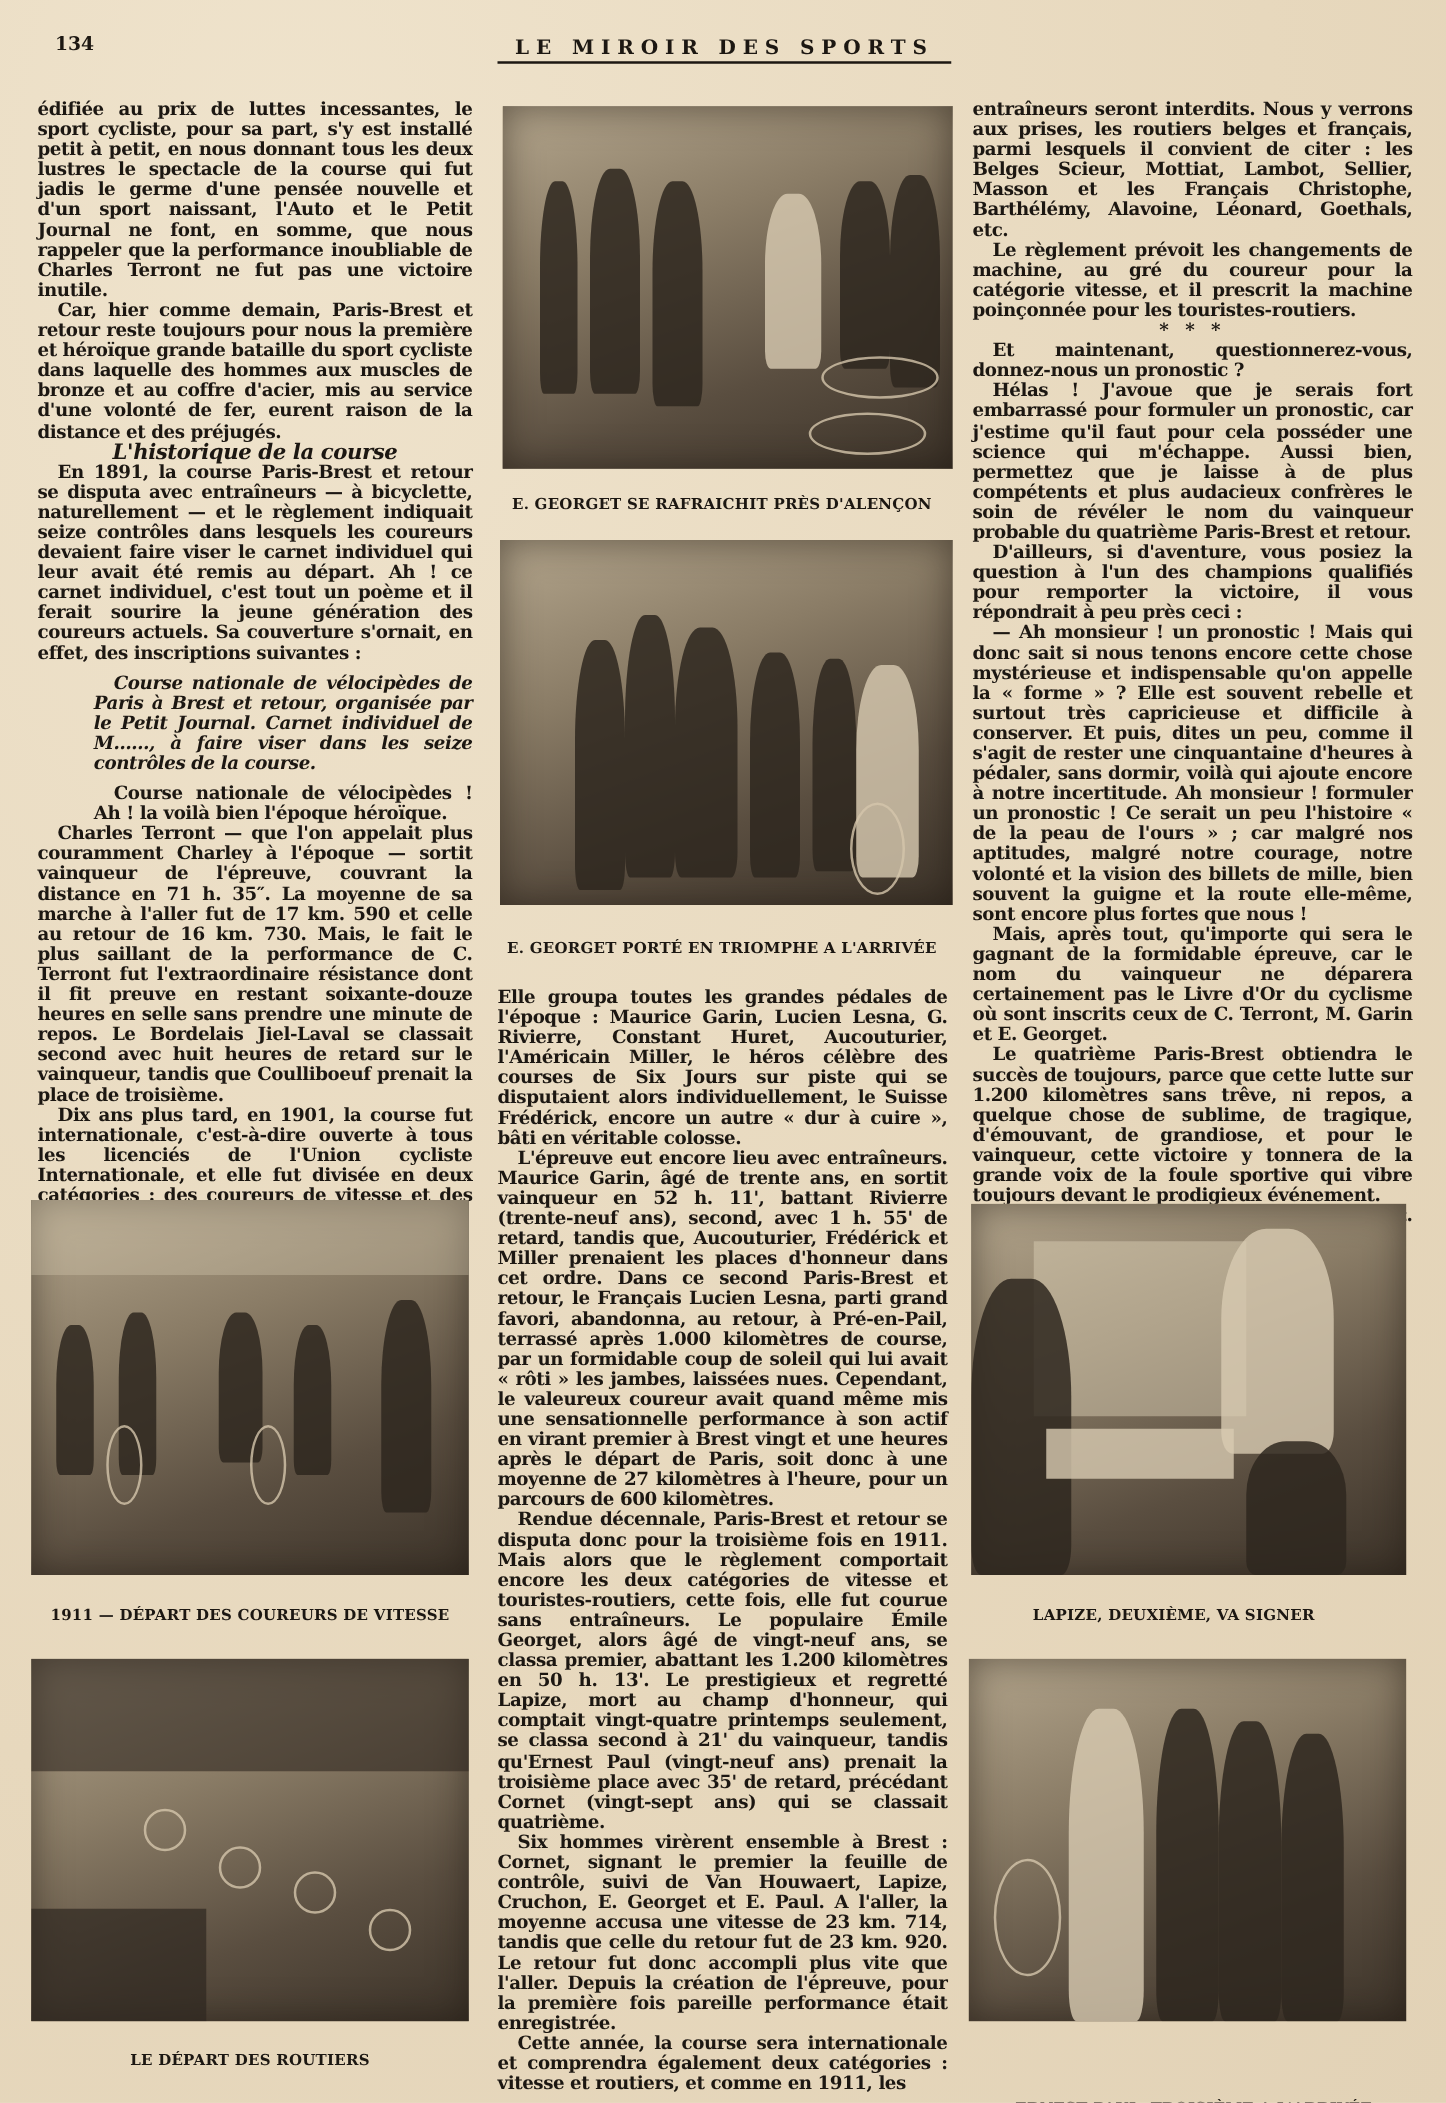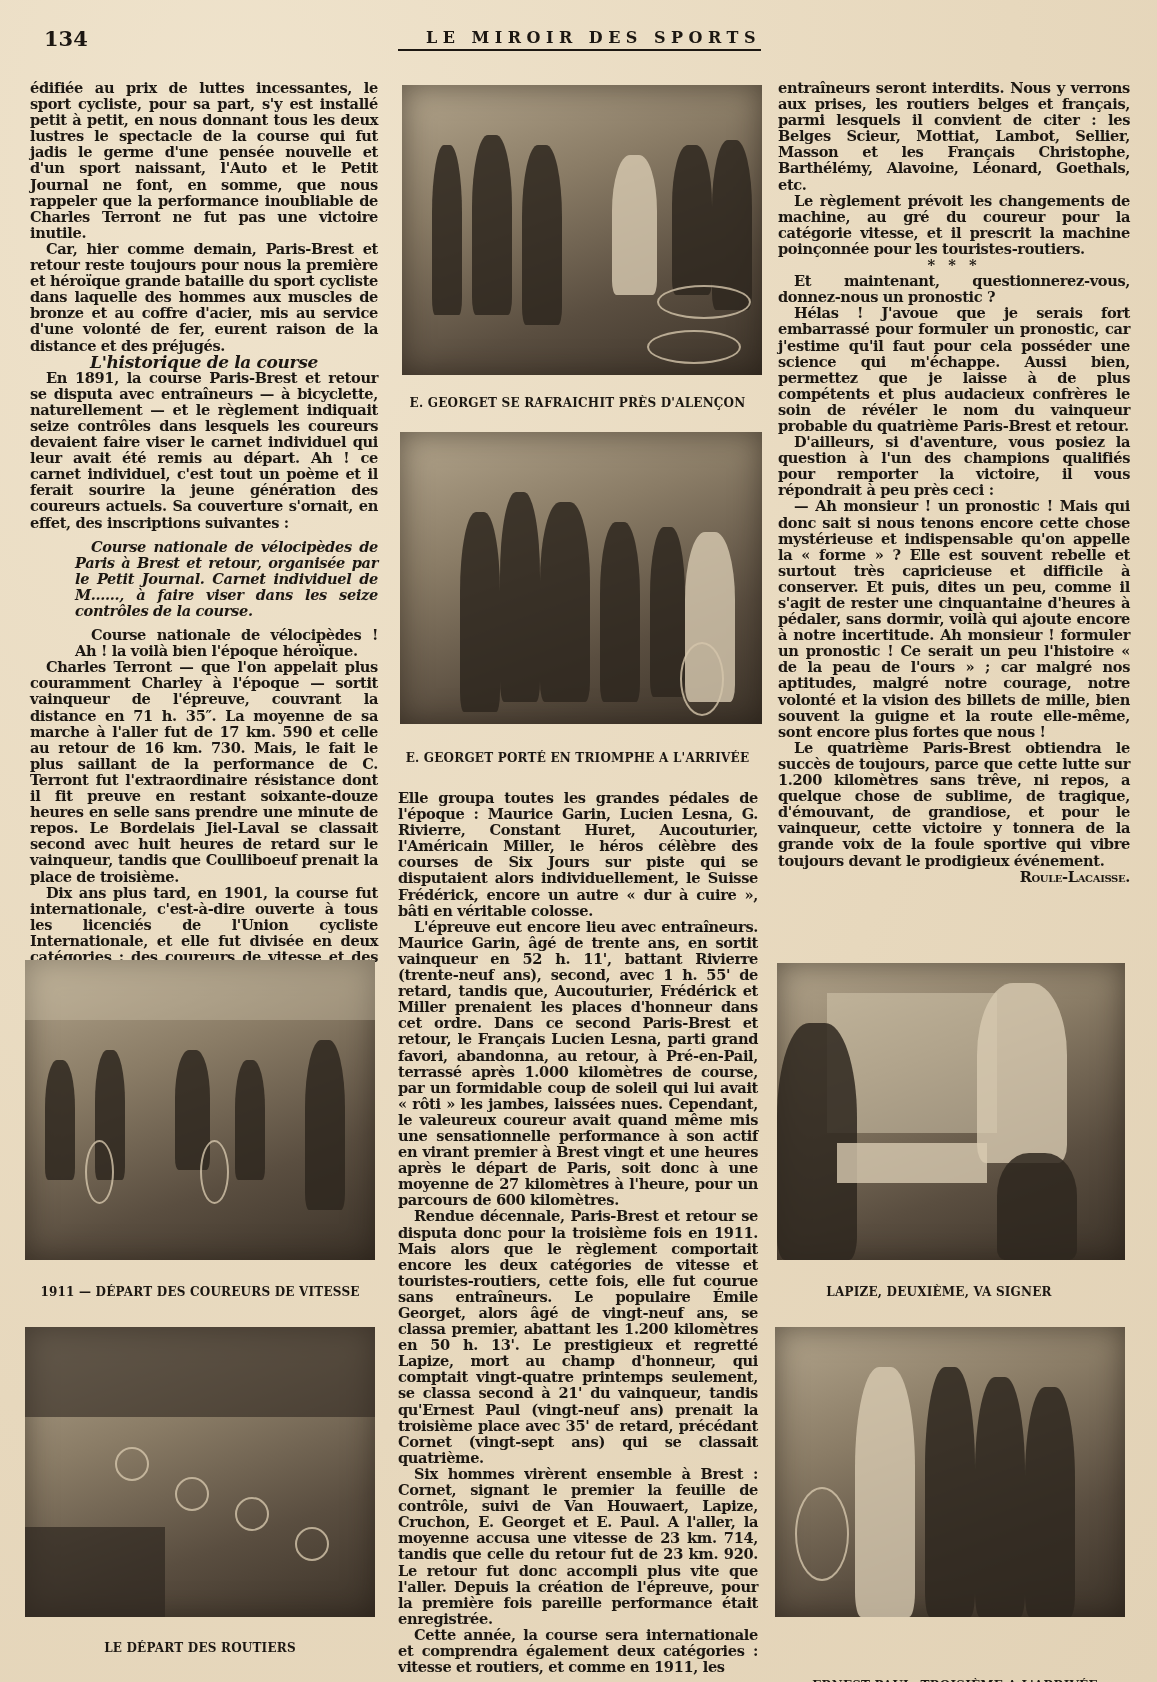--- a/index.html
+++ b/index.html
@@ -6,25 +6,25 @@
   body {
     width:1157px; height:1682px; overflow:hidden;
     background:#e9dcc4;
     background-image: radial-gradient(ellipse at 20% 10%, #efe3cc 0%, #e7d8bd 60%, #e2d2b6 100%);
     font-family: "DejaVu Serif", serif;
     color:#1c1712;
     position:relative;
   }
   .page-num {
     position:absolute; left:44px; top:26px;
-    font-family:"DejaVu Serif", serif; font-weight:bold; font-size:21px;
+    font-family:"DejaVu Serif", serif; font-weight:bold; font-size:15px;
   }
   .masthead {
     position:absolute; left:398px; top:28px; width:363px;
-    text-align:right; font-family:"DejaVu Serif", serif; font-weight:bold;
+    text-align:center; font-family:"DejaVu Serif", serif; font-weight:bold;
     font-size:16px; letter-spacing:5.5px;
     border-bottom:2.5px solid #1c1712; padding-bottom:2px;
   }
   .col {
     position:absolute; font-size:14.6px; line-height:16.1px;
     text-align:justify; font-weight:bold;
     font-family:"DejaVu Serif", serif;
     letter-spacing:-0.35px;
   }
   .col p { margin:0; text-indent:16px; }
@@ -125,20 +125,21 @@
 <div class="caption" style="left:25px;top:1641px;width:350px;">LE DÉPART DES ROUTIERS</div>
 
 <div class="col col-right">
   <p class="noindent">entraîneurs seront interdits. Nous y verrons aux prises, les routiers belges et français, parmi lesquels il convient de citer : les Belges Scieur, Mottiat, Lambot, Sellier, Masson et les Français Christophe, Barthélémy, Alavoine, Léonard, Goethals, etc.</p>
   <p>Le règlement prévoit les changements de machine, au gré du coureur pour la catégorie vitesse, et il prescrit la machine poinçonnée pour les touristes-routiers.</p>
   <p class="stars">* * *</p>
   <p>Et maintenant, questionnerez-vous, donnez-nous un pronostic ?</p>
   <p>Hélas ! J'avoue que je serais fort embarrassé pour formuler un pronostic, car j'estime qu'il faut pour cela posséder une science qui m'échappe. Aussi bien, permettez que je laisse à de plus compétents et plus audacieux confrères le soin de révéler le nom du vainqueur probable du quatrième Paris-Brest et retour.</p>
   <p>D'ailleurs, si d'aventure, vous posiez la question à l'un des champions qualifiés pour remporter la victoire, il vous répondrait à peu près ceci :</p>
   <p>— Ah monsieur ! un pronostic ! Mais qui donc sait si nous tenons encore cette chose mystérieuse et indispensable qu'on appelle la « forme » ? Elle est souvent rebelle et surtout très capricieuse et difficile à conserver. Et puis, dites un peu, comme il s'agit de rester une cinquantaine d'heures à pédaler, sans dormir, voilà qui ajoute encore à notre incertitude. Ah monsieur ! formuler un pronostic ! Ce serait un peu l'histoire « de la peau de l'ours » ; car malgré nos aptitudes, malgré notre courage, notre volonté et la vision des billets de mille, bien souvent la guigne et la route elle-même, sont encore plus fortes que nous !</p>
+  <p>Mais, après tout, qu'importe qui sera le gagnant de la formidable épreuve, car le nom du vainqueur ne déparera certainement pas le Livre d'Or du cyclisme où sont inscrits ceux de C. Terront, M. Garin et E. Georget.</p>
   <p>Le quatrième Paris-Brest obtiendra le succès de toujours, parce que cette lutte sur 1.200 kilomètres sans trêve, ni repos, a quelque chose de sublime, de tragique, d'émouvant, de grandiose, et pour le vainqueur, cette victoire y tonnera de la grande voix de la foule sportive qui vibre toujours devant le prodigieux événement.</p>
   <p class="signature">Roule-Lacaisse.</p>
 </div>
 
 <div class="photo" style="left:777px;top:963px;width:348px;height:297px;">
   <div class="light" style="left:50px;top:30px;width:170px;height:140px;border-radius:0;opacity:.5;"></div>
   <div class="fig" style="left:0;top:60px;width:80px;height:237px;"></div>
   <div class="light" style="left:200px;top:20px;width:90px;height:180px;"></div>
   <div class="fig" style="left:220px;top:190px;width:80px;height:107px;"></div>
   <div class="light" style="left:60px;top:180px;width:150px;height:40px;border-radius:0;"></div>

